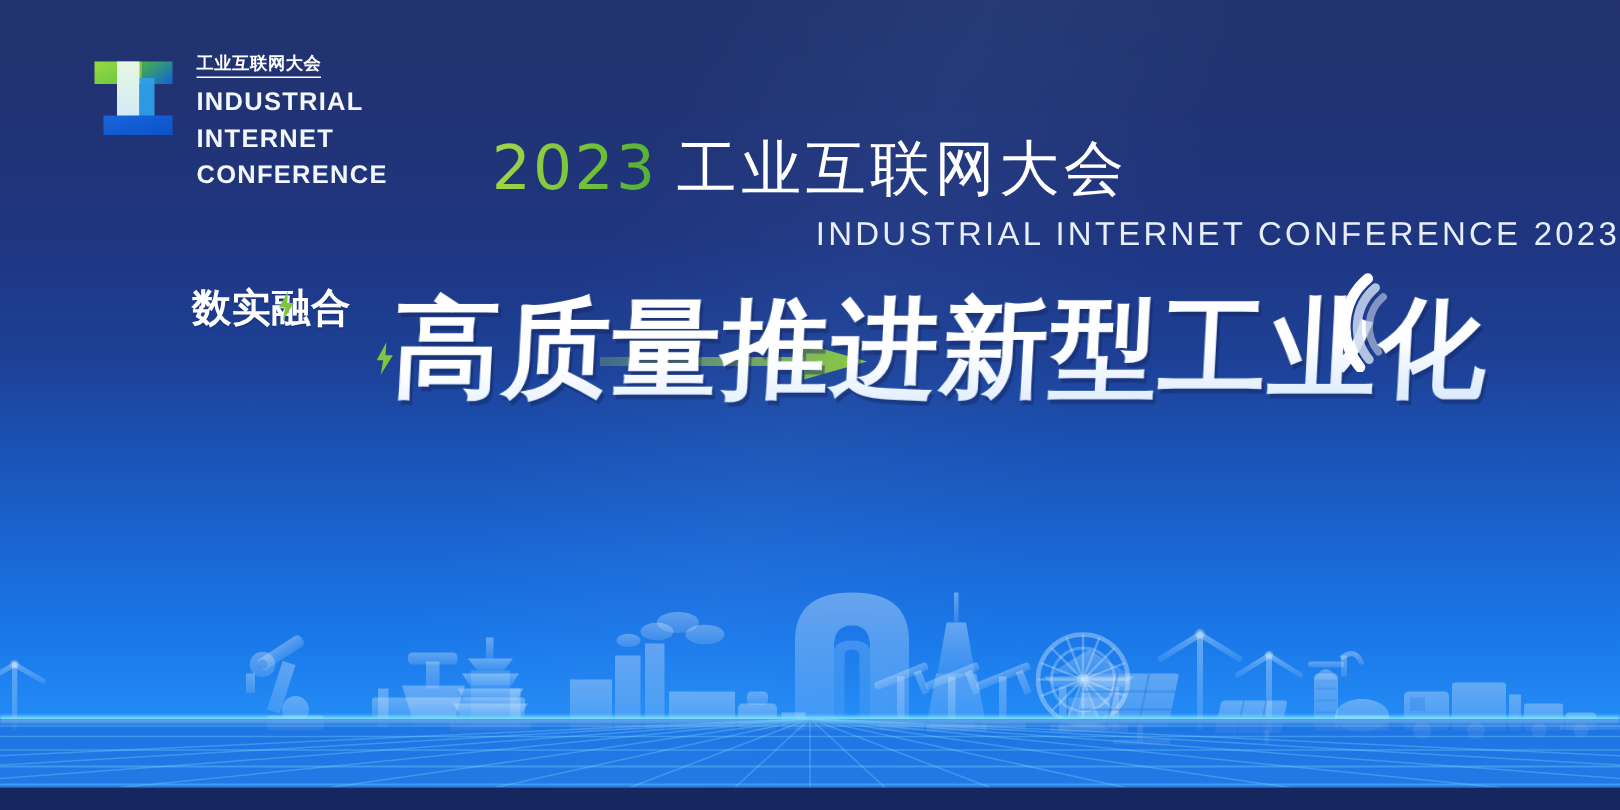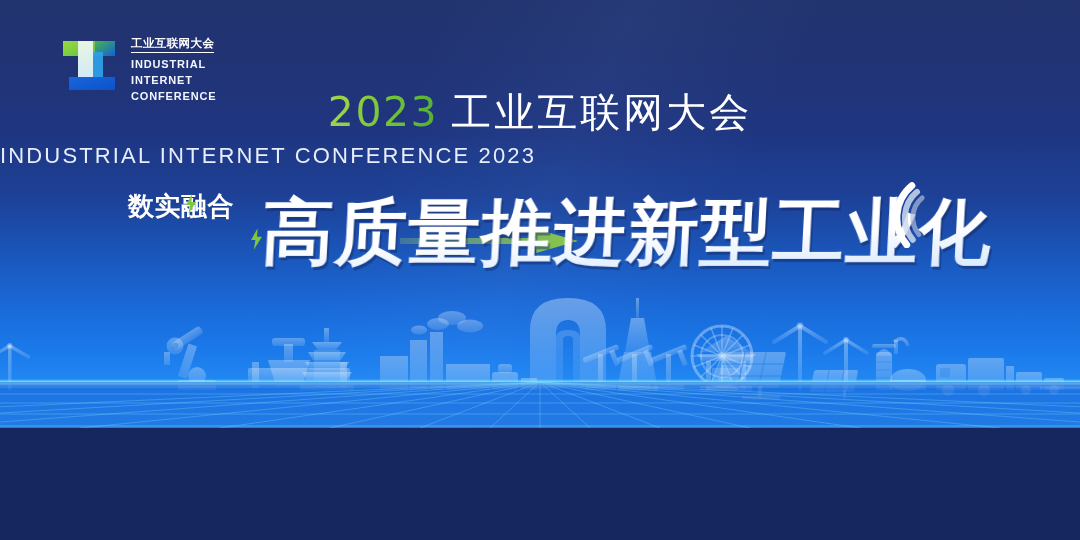--- a/index.html
+++ b/index.html
@@ -1,19 +1,19 @@
 <!DOCTYPE html>
 <html><head>
 <meta charset="utf-8">
 <style>
   * { margin:0; padding:0; box-sizing:border-box; }
   html,body { width:1080px; height:540px; overflow:hidden; background:#16265f; }
 
   .banner{
-    position:relative; width:1080px; height:428px; overflow:hidden;
+    position:relative; width:1080px; height:525px; overflow:hidden;
     font-family:"Liberation Sans","DejaVu Sans",sans-serif;
     background:linear-gradient(to bottom,
       #22336f 0%, #213374 14%, #1f3580 30%, #1d4197 46%,
       #1a57bc 60%, #1a6ad9 72%, #1b7aea 82%, #2289f4 90%, #2f97f8 100%);
   }
 
   
   .sweep{
     position:absolute; left:-10%; top:-20%; width:120%; height:140%;
     background:linear-gradient(115deg, rgba(255,255,255,0) 38%, rgba(120,180,255,.055) 50%, rgba(255,255,255,0) 62%);
@@ -22,25 +22,25 @@
 
   
   .logo-block{ position:absolute; left:56px; top:30px; display:flex; align-items:flex-start; gap:9px; }
   .logo-mark{ width:66px; height:66px; flex:none; }
   .logo-text{ padding-top:3px; }
   .logo-cn{
     font-size:11.5px; font-weight:700; color:#ffffff; letter-spacing:.4px;
     line-height:1.25; padding-bottom:2px; border-bottom:1.6px solid #ffffff;
     display:inline-block; font-family:"DejaVu Sans","Liberation Sans",sans-serif;
   }
-  .logo-en{ margin-top:4px; font-size:11px; font-weight:700; color:#f2f6ff;
+  .logo-en{ margin-top:4px; font-size:17px; font-weight:700; color:#f2f6ff;
             letter-spacing:.85px; line-height:1.42; }
 
   
-  .headline{ position:absolute; left:0; right:0; top:92px; text-align:left; }
+  .headline{ position:absolute; left:0; right:0; top:92px; text-align:right; }
   .headline-row{ display:flex; align-items:baseline; justify-content:center; gap:13px; }
   .year{
     font-size:41px; font-weight:400; letter-spacing:1.5px; line-height:1;
     background:linear-gradient(100deg,#a6d64a 0%,#7ec63c 45%,#4fae35 100%);
     -webkit-background-clip:text; background-clip:text; color:transparent;
     font-family:"DejaVu Sans","Liberation Sans",sans-serif;
   }
   .conf-cn{
     font-size:40px; font-weight:400; color:#ffffff; letter-spacing:3px; line-height:1;
     font-family:"DejaVu Sans","Liberation Sans",sans-serif;

